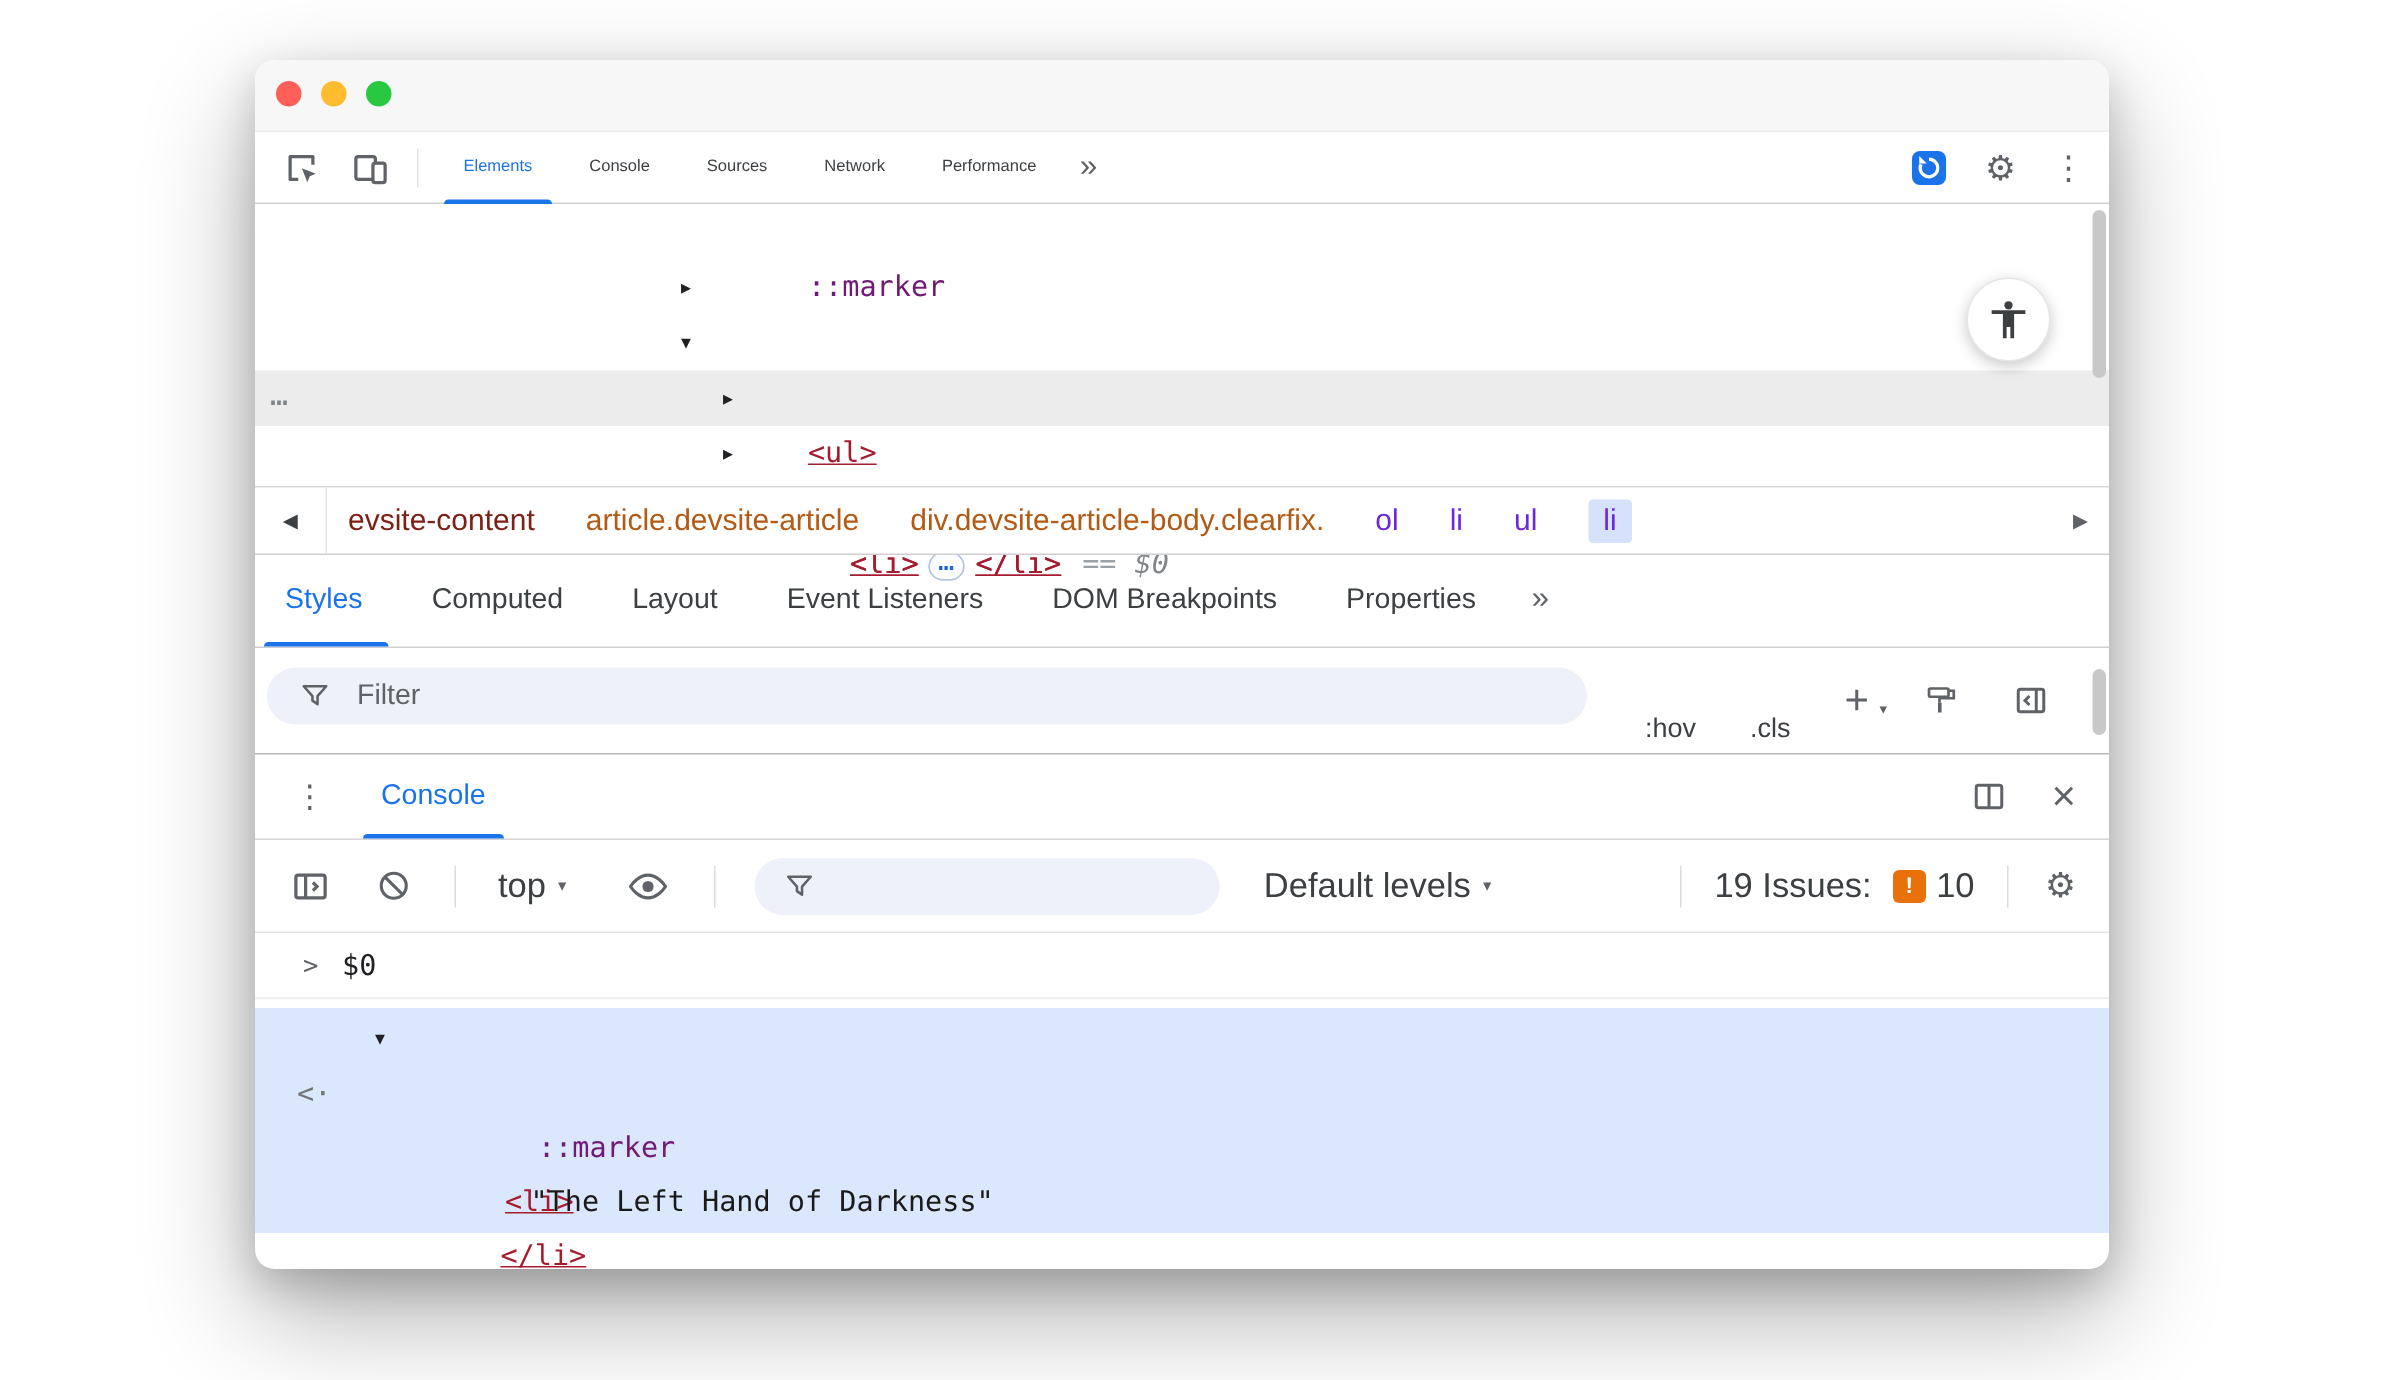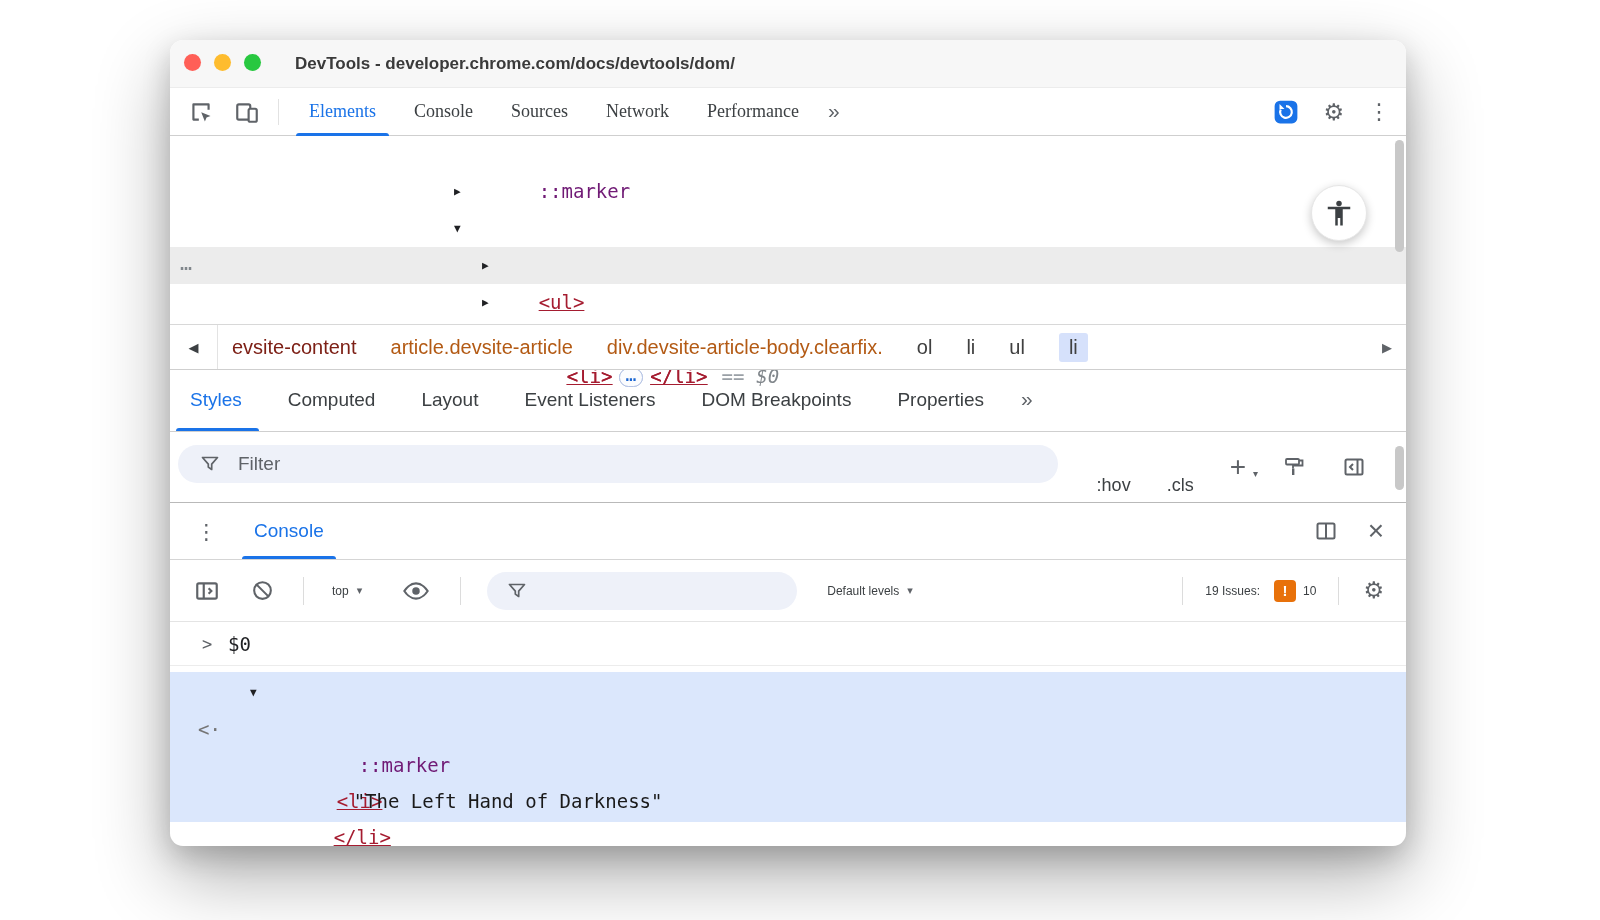--- a/index.html
+++ b/index.html
@@ -21,21 +21,21 @@
             font-size:17px; font-weight:700; color:#3a3a3a; }
 
   
   .toolbar { position:absolute; left:0; top:48px; right:0; height:48px;
              background:#fff; border-bottom:1px solid #cfcfcf; }
   .tbicon { position:absolute; top:11px; width:26px; height:26px; }
   .tbicon.insp { left:18px; }
   .tbicon.dev  { left:64px; }
   .tb-div { position:absolute; left:108px; top:11px; width:1px; height:26px; background:#e2e2e2; }
   .tabs { position:absolute; left:120px; top:0; height:48px; display:flex; }
-  .tab { padding:0 19px; line-height:46px; font-size:18px; color:#3c4043; position:relative; cursor:default;font-family:Liberation Serif, serif; }
+  .tab { padding:0 19px; line-height:46px; font-size:11px; color:#3c4043; position:relative; cursor:default; }
   .tab.active { color:#1a73e8; }
   .tab.active::after { content:""; position:absolute; left:6px; right:6px; bottom:0;
                        height:3px; border-radius:3px 3px 0 0; background:#1a73e8; }
   .tab-overflow { line-height:46px; font-size:21px; color:#5f6368; padding:0 10px; }
   .toolbar-right { position:absolute; right:16px; top:0; height:48px;
                    display:flex; align-items:center; gap:24px; }
   .gear { font-size:23px; color:#5f6368; line-height:1; }
   .kebab { font-size:22px; color:#5f6368; line-height:1; }
 
   
@@ -62,21 +62,21 @@
   .crumbs { position:absolute; left:0; top:284px; right:0; height:46px;
             border-top:1px solid #d8d8d8; border-bottom:1px solid #cfcfcf;
             display:flex; align-items:center; font-size:20px; background:#fff; }
   .crumb-nav-left { width:48px; height:100%; border-right:1px solid #e3e3e3;
                     display:flex; align-items:center; justify-content:center;
                     color:#3c4043; font-size:13px; flex:none; }
   .crumb-list { display:flex; align-items:center; gap:34px; margin-left:14px; }
   .crumb { white-space:nowrap; }
   .crumb-dark   { color:#7d2016; }
   .crumb-orange { color:#b35a14; }
-  .crumb-red    { color:#404040; }
+  .crumb-red    { color:#6d28d9; }
   .crumb.selected { background:#d6e1fb; padding:3px 10px; border-radius:3px; }
   .crumb-nav-right { position:absolute; right:14px; color:#5f6368; font-size:13px; }
 
   
   .panel-tabs { position:absolute; left:0; top:330px; right:0; height:62px;
                 border-bottom:1px solid #cfcfcf; display:flex; }
   .ptab { padding:0 23px; line-height:60px; font-size:19px; color:#3c4043; position:relative; }
   .ptab:first-child { padding-left:20px; }
   .ptab.active { color:#1a73e8; }
   .ptab.active::after { content:""; position:absolute; left:6px; right:6px; bottom:0;
@@ -109,21 +109,21 @@
   .console-tab::after { content:""; position:absolute; left:4px; right:4px; bottom:0;
                         height:3px; border-radius:3px 3px 0 0; background:#1a73e8; }
   .drawer-right { position:absolute; right:22px; top:0; height:100%;
                   display:flex; align-items:center; gap:30px; }
   .xclose { font-size:28px; color:#5f6368; line-height:1; }
 
   .console-toolbar { position:absolute; left:0; top:520px; right:0; height:62px;
                      border-bottom:1px solid #e4e4e4; display:flex; align-items:center;
                      padding:0 14px 0 20px; background:#fff; }
   .ct-div { width:1px; height:28px; background:#dcdcdc; flex:none; }
-  .ct-label { font-size:12px; color:#3c4043; white-space:nowrap; }
+  .ct-label { font-size:23px; color:#3c4043; white-space:nowrap; }
   .ct-caret { font-size:11px; color:#5f6368; margin-left:8px; }
   .console-filter { width:310px; height:38px; background:#eef1f9; border-radius:19px;
                     display:flex; align-items:center; padding-left:20px; flex:none; }
   .console-filter input { border:none; outline:none; background:transparent; width:240px;
                           font-size:18px; margin-left:12px;
                           font-family:"Liberation Sans","DejaVu Sans",sans-serif; }
   .issues-badge { width:22px; height:22px; border-radius:4px; background:#e8710a;
                   color:#fff; font-size:15px; font-weight:700; text-align:center;
                   line-height:22px; flex:none; }
 
@@ -143,21 +143,20 @@
 </style>
 </head>
 <body>
 
 <div class="window">
 
   <div class="titlebar">
     <span class="light c"></span>
     <span class="light m"></span>
     <span class="light x"></span>
-    <div class="wtitle">DevTools - developer.chrome.com/docs/devtools/dom/</div>
   </div>
 
   <div class="toolbar">
     <span class="tbicon insp">
       <svg class="svgicon" width="26" height="26" viewBox="0 0 24 24">
           <path d="M19 10V5H5v14h5" fill="none" stroke="#5f6368" stroke-width="2" stroke-linejoin="round"></path>
           <path d="M12.2 12.2l8.6 3.4-3.7 1.5-1.5 3.7z" fill="#5f6368"></path>
         </svg>
     </span>
     <span class="tbicon dev">

